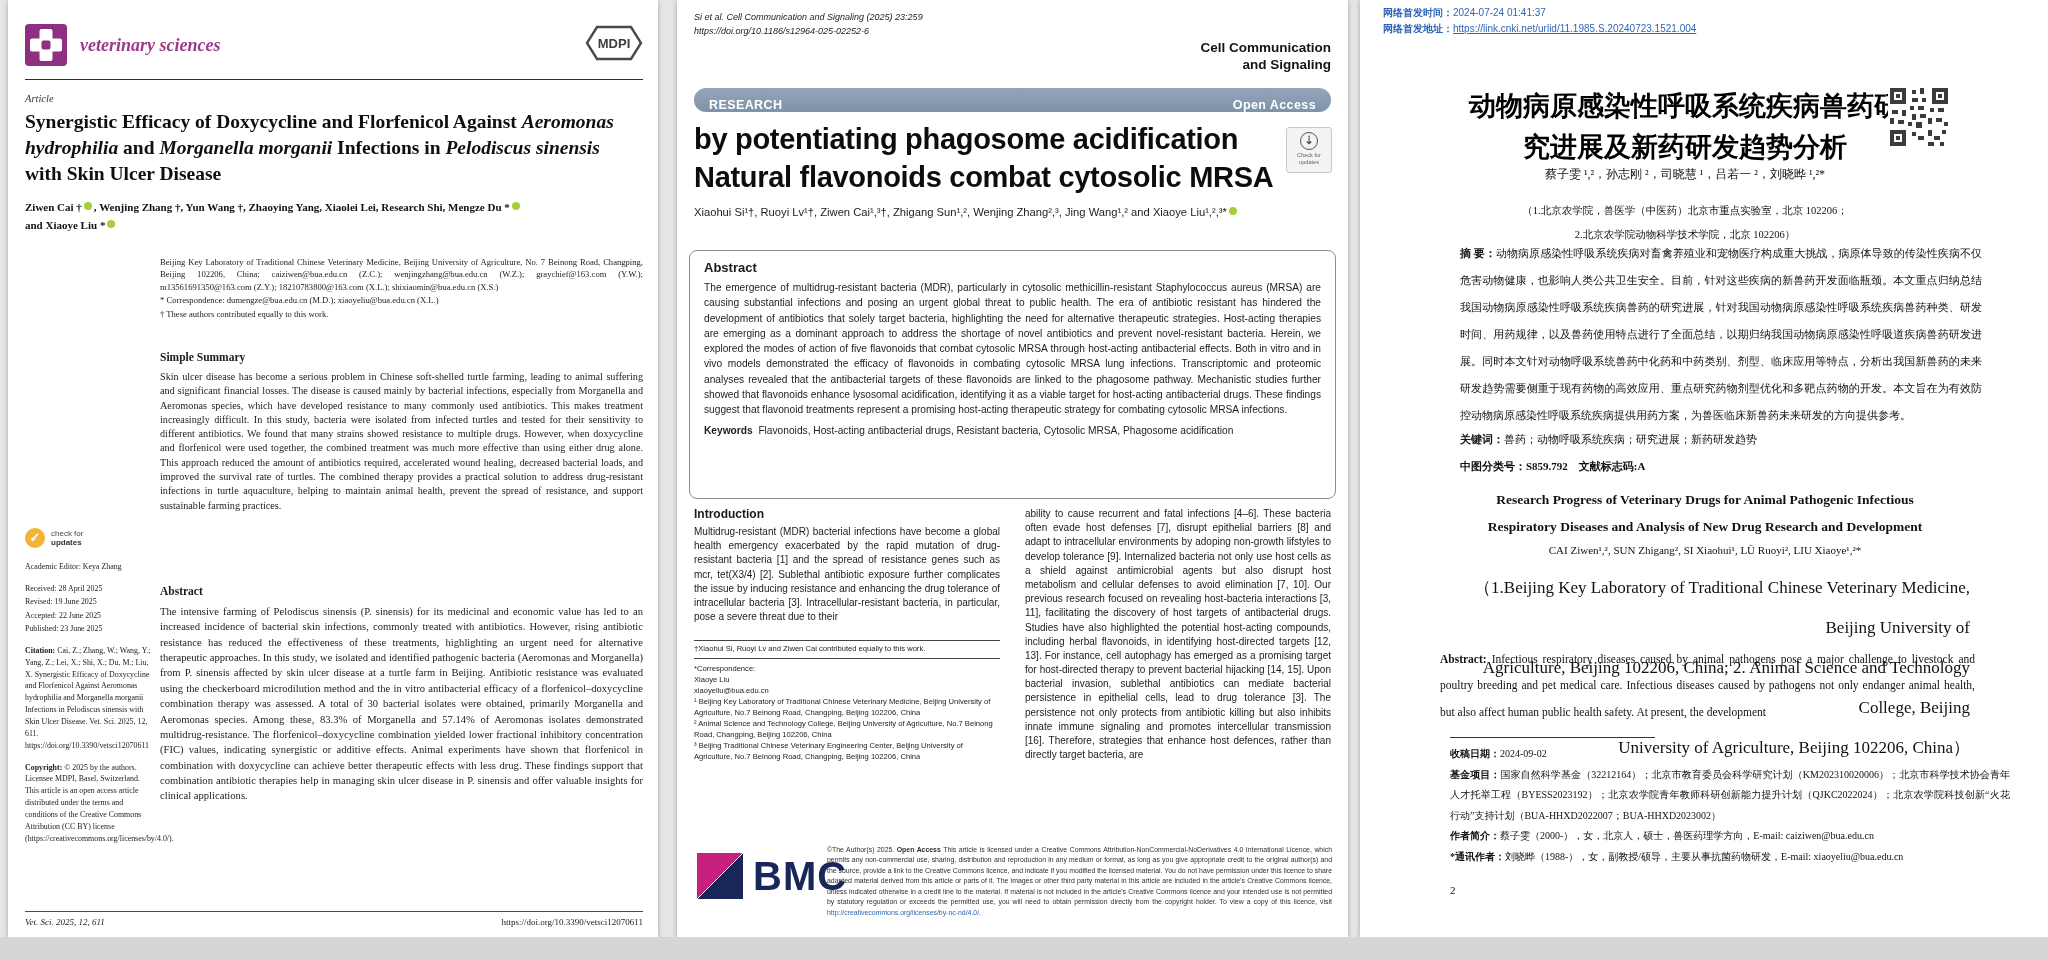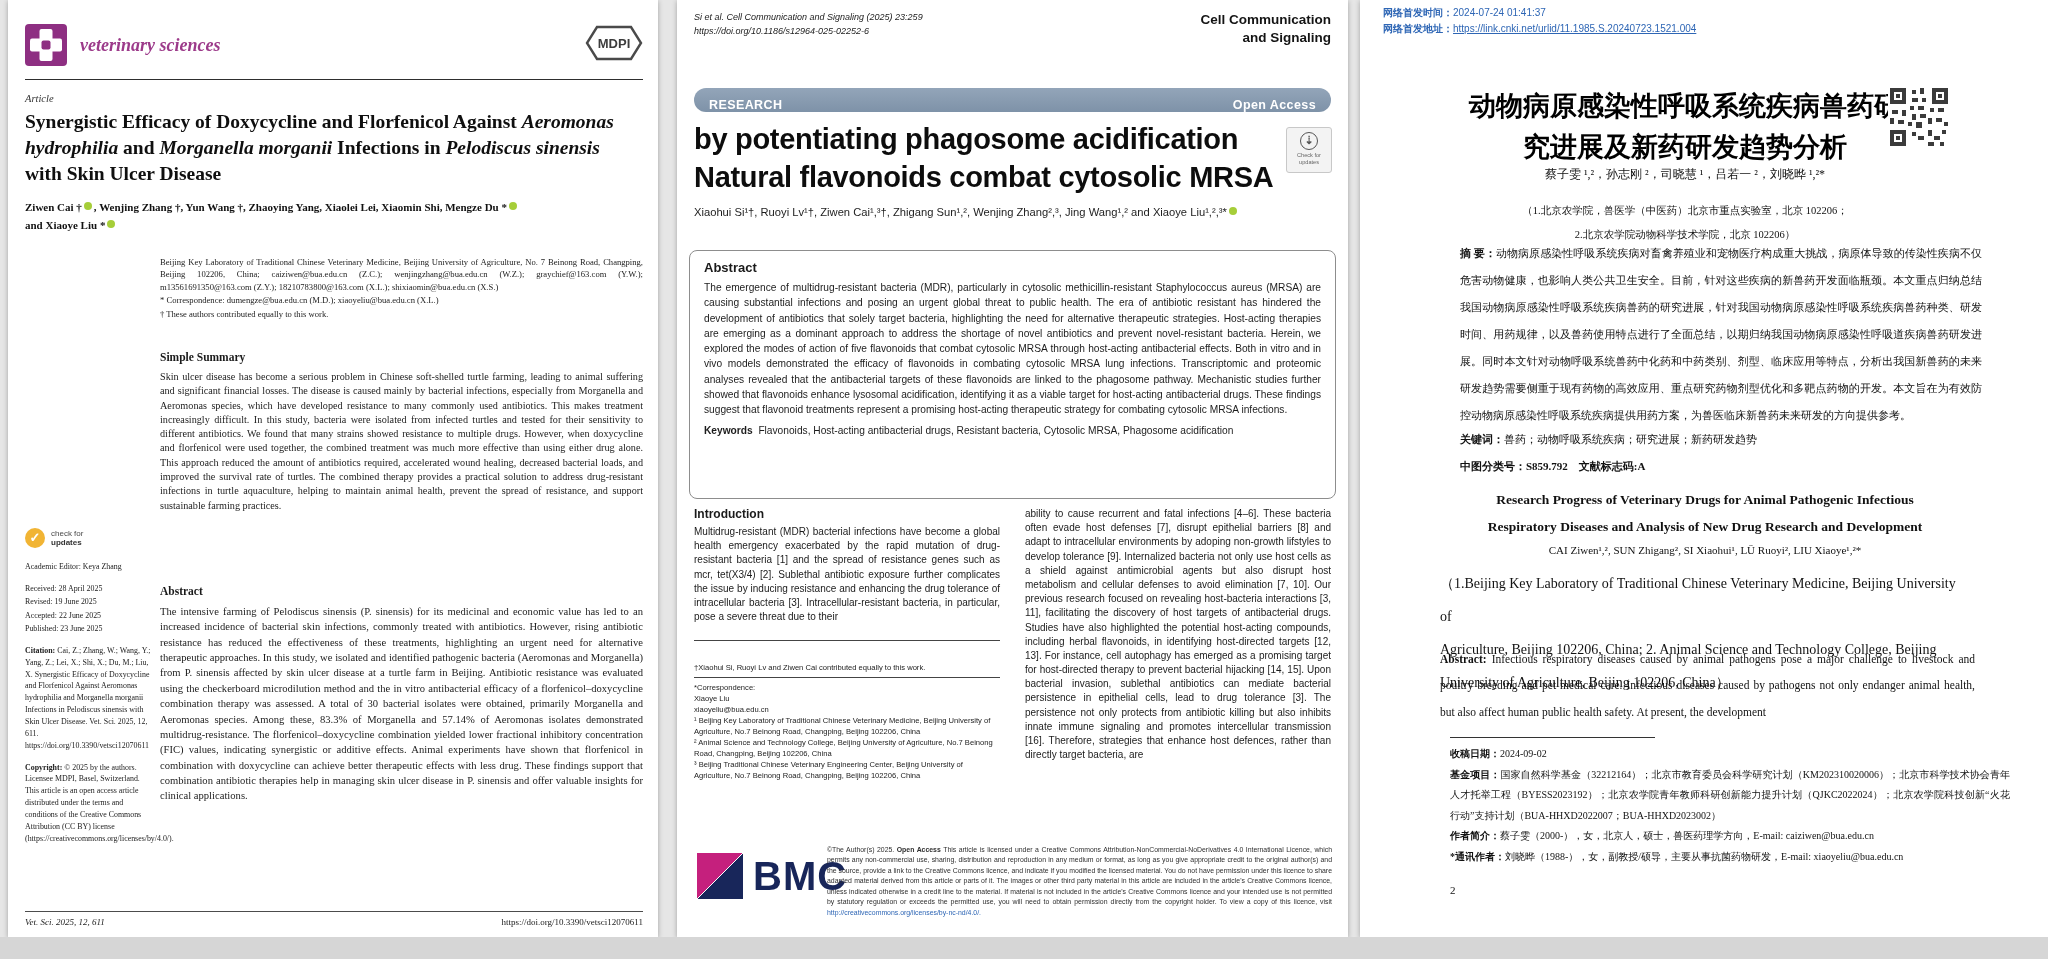--- a/index.html
+++ b/index.html
@@ -37,38 +37,38 @@
   .cfu-circle { width:20px; height:20px; border-radius:50%; background:#f1b434; color:#fff; font-size:13px; font-weight:bold; text-align:center; line-height:20px; font-family:"Liberation Sans",sans-serif; flex:0 0 auto; }
   .cfu-text { margin-left:6px; font-family:"Liberation Sans",sans-serif; font-size:8px; color:#4a4a4a; line-height:1.15; }
   .cfu-text b { display:block; color:#333; }
   .side-block { margin-bottom:10px; }
   .side-dates div { margin-bottom:1.5px; }
   .p1-foot-rule { position:absolute; left:17px; top:911px; width:618px; border-top:1px solid #4c4c4c; }
   .p1-footer { position:absolute; left:17px; top:917px; width:618px; display:flex; justify-content:space-between; font-size:9px; color:#222; }
   .p1-footer .jref { font-style:italic; }
 
   
-  .p2-headrow { position:absolute; left:17px; top:11px; width:637px; display:flex; justify-content:space-between; }
+  .p2-headrow { position:absolute; left:17px; top:11px; width:637px; display:flex; justify-content:space-between;flex-direction:column; }
   .p2-cite { font-size:9px; font-style:italic; color:#222; line-height:1.55; }
   .p2-journal { text-align:right; font-size:13.5px; font-weight:bold; color:#141414; line-height:1.3; }
   .p2-banner { position:absolute; left:17px; top:88px; width:637px; height:24px; background:linear-gradient(#93a5b9,#7e92a8); border-radius:12px; display:flex; align-items:flex-end; justify-content:space-between; padding:0 15px; color:#fff; font-weight:bold; font-size:12.5px; letter-spacing:.4px; }
   .p2-title { position:absolute; left:17px; top:121px; width:580px; font-size:29px; font-weight:bold; color:#0d0d0d; line-height:1.3; letter-spacing:-.3px; }
   .p2-check { position:absolute; right:16px; top:127px; width:46px; height:46px; border:1px solid #c8c8c8; background:#f3f3f3; border-radius:3px; text-align:center; padding-top:4px; }
   .p2-check .ring { width:18px; height:18px; margin:0 auto; border:1.6px solid #555; border-radius:50%; color:#555; font-size:11px; line-height:15px; font-weight:bold; }
   .p2-check .lbl { font-size:5.6px; color:#666; line-height:1.3; margin-top:2px; }
   .p2-authors { position:absolute; left:17px; top:206px; width:630px; font-size:11.2px; color:#1d1d1d; }
   .p2-absbox { position:absolute; left:12px; top:250px; width:647px; height:249px; border:1.4px solid #8d8d8d; border-radius:8px; padding:9px 14px; }
   .p2-abshead { font-size:13px; font-weight:bold; margin-bottom:5px; }
   .p2-abstext { font-size:10.2px; line-height:1.5; text-align:justify; color:#1c1c1c; }
   .p2-keywords { margin-top:7px; font-size:10.2px; color:#1c1c1c; }
   .p2-cols { position:absolute; left:17px; top:507px; width:637px; display:flex; gap:25px; }
   .p2-col { width:308px; }
   .p2-intro-head { font-size:12px; font-weight:bold; margin-bottom:4px; }
   .p2-body { font-size:10px; line-height:1.42; text-align:justify; color:#1b1b1b; }
-  .p2-fn { margin-top:16px; border-top:1px solid #444; padding-top:21px; font-size:7.6px; line-height:1.45; color:#222; }
+  .p2-fn { margin-top:16px; border-top:1px solid #444; padding-top:2px; font-size:7.6px; line-height:1.45; color:#222; }
   .p2-fn .fn-sep { border-top:1px solid #444; margin:4px 0; }
   .p2-bmclogo { position:absolute; left:20px; top:853px; display:flex; align-items:center; }
   .bmc-sq { width:46px; height:46px; background:linear-gradient(135deg,#c5207d 0 49%,#fff 49% 51%,#18265a 51% 100%); }
   .bmc-text { margin-left:10px; font-size:40px; font-weight:bold; color:#18265a; letter-spacing:1px; }
   .p2-license { position:absolute; left:150px; top:845px; width:505px; font-size:6.9px; line-height:1.52; text-align:justify; color:#2e2e2e; }
   .p2-license .lic-link { color:#2e66b5; }
 
   
   .p3-blue { position:absolute; left:23px; top:5px; font-size:10px; line-height:1.55; color:#2e66b5; font-family:"Liberation Sans",sans-serif; }
   .p3-blue b { font-weight:bold; }
@@ -76,21 +76,21 @@
   .p3-title { position:absolute; left:95px; top:78px; width:460px; text-align:center; font-size:27px; font-weight:bold; line-height:1.5; color:#000; font-family:"Liberation Sans",sans-serif;margin-top:8px; }
   .p3-qr { position:absolute; left:528px; top:86px; width:62px; height:62px; }
   .p3-authors { position:absolute; left:95px; top:166px; width:460px; text-align:center; font-size:12px; color:#111; }
   .p3-aff { position:absolute; left:95px; top:192px; width:460px; text-align:center; font-size:10.5px; line-height:2.3; color:#111;margin-top:7px; }
   .p3-abs { position:absolute; left:100px; top:240px; width:522px; font-size:11px; line-height:2.45; text-align:justify; color:#111; }
   .p3-abs b, .p3-kw b, .p3-fn b { font-weight:bold; }
   .p3-kw { position:absolute; left:100px; top:432px; width:522px; font-size:11px; color:#111; }
   .p3-clc { position:absolute; left:100px; top:459px; width:522px; font-size:11px; font-weight:bold; color:#111; }
   .p3-entitle { position:absolute; left:80px; top:486px; width:530px; text-align:center; font-weight:bold; font-size:13.5px; line-height:2.0; color:#111; }
   .p3-enauthors { position:absolute; left:80px; top:544px; width:530px; text-align:center; font-size:11px; color:#111; }
-  .p3-enaff { position:absolute; left:80px; top:568px; width:530px; text-align:left; font-size:14px; line-height:2.35; color:#111; }
+  .p3-enaff { position:absolute; left:80px; top:568px; width:530px; text-align:right; font-size:17px; line-height:2.35; color:#111; }
   .p3-enabs { position:absolute; left:80px; top:646px; width:535px; font-size:11.5px; line-height:2.3; text-align:justify; color:#111; }
   .p3-fnrule { position:absolute; left:90px; top:737px; width:205px; border-top:1px solid #333; }
   .p3-fn { position:absolute; left:90px; top:744px; width:560px; font-size:10px; line-height:2.05; text-align:justify; color:#111; }
   .p3-pagenum { position:absolute; left:90px; top:884px; font-size:11px; color:#111; }
 </style>
 </head>
 <body>
 
 <div class="page" id="page1">
   <div class="p1-header">
@@ -104,21 +104,21 @@
         <text x="29" y="23" text-anchor="middle" font-family="Liberation Sans, sans-serif" font-size="13" font-weight="bold" fill="#3d3d3d">MDPI</text>
       </svg>
     </div>
   </div>
   <div class="p1-rule"></div>
   <div class="p1-article">Article</div>
   <div class="p1-title">
     <span>Synergistic Efficacy of Doxycycline and Florfenicol Against </span><span class="it">Aeromonas hydrophilia</span><span> and </span><span class="it">Morganella morganii</span><span> Infections in </span><span class="it">Pelodiscus sinensis</span><span> with Skin Ulcer Disease</span>
   </div>
   <div class="p1-authors">
-    <div><span>Ziwen Cai †</span><span class="orcid"></span><span>, Wenjing Zhang †, Yun Wang †, Zhaoying Yang, Xiaolei Lei, Xiaomin Shi, Mengze Du *</span><span class="orcid"></span></div>
+    <div><span>Ziwen Cai †</span><span class="orcid"></span><span>, Wenjing Zhang †, Yun Wang †, Zhaoying Yang, Xiaolei Lei, Research Shi, Mengze Du *</span><span class="orcid"></span></div>
     <div><span>and Xiaoye Liu *</span><span class="orcid"></span></div>
   </div>
   <div class="p1-aff">
     <div>Beijing Key Laboratory of Traditional Chinese Veterinary Medicine, Beijing University of Agriculture, No. 7 Beinong Road, Changping, Beijing 102206, China; caiziwen@bua.edu.cn (Z.C.); wenjingzhang@bua.edu.cn (W.Z.); graychief@163.com (Y.W.); m13561691350@163.com (Z.Y.); 18210783800@163.com (X.L.); shixiaomin@bua.edu.cn (X.S.)</div>
     <div class="mini-line">* Correspondence: dumengze@bua.edu.cn (M.D.); xiaoyeliu@bua.edu.cn (X.L.)</div>
     <div class="mini-line">† These authors contributed equally to this work.</div>
   </div>
   <div class="p1-ss-head">Simple Summary</div>
   <div class="p1-ss-body">Skin ulcer disease has become a serious problem in Chinese soft-shelled turtle farming, leading to animal suffering and significant financial losses. The disease is caused mainly by bacterial infections, especially from Morganella and Aeromonas species, which have developed resistance to many commonly used antibiotics. This makes treatment increasingly difficult. In this study, bacteria were isolated from infected turtles and tested for their sensitivity to different antibiotics. We found that many strains showed resistance to multiple drugs. However, when doxycycline and florfenicol were used together, the combined treatment was much more effective than using either drug alone. This approach reduced the amount of antibiotics required, accelerated wound healing, decreased bacterial loads, and improved the survival rate of turtles. The combined therapy provides a practical solution to address drug-resistant infections in turtle aquaculture, helping to maintain animal health, prevent the spread of resistance, and support sustainable farming practices.</div>
   <div class="p1-ab-head">Abstract</div>

